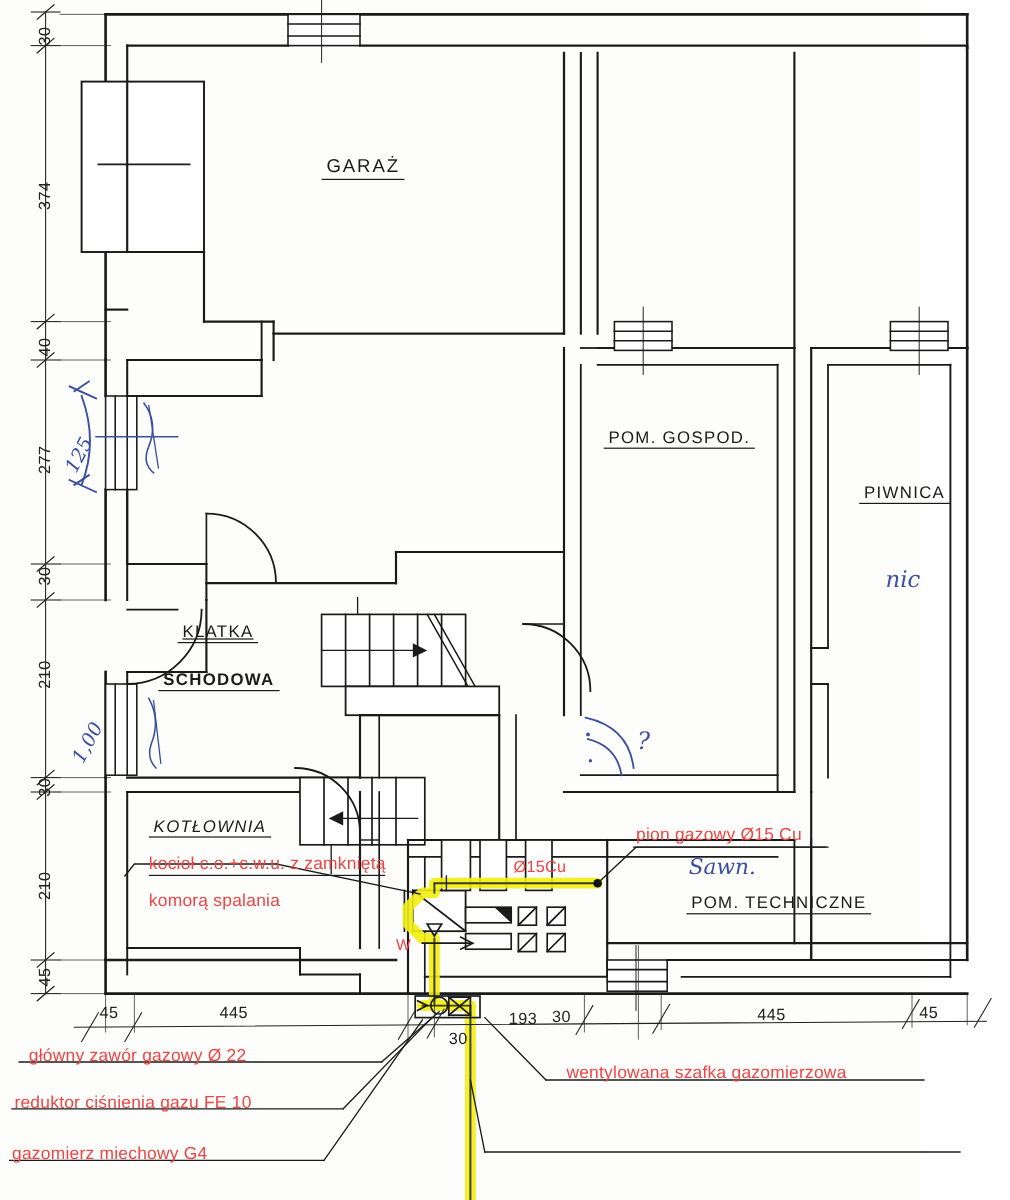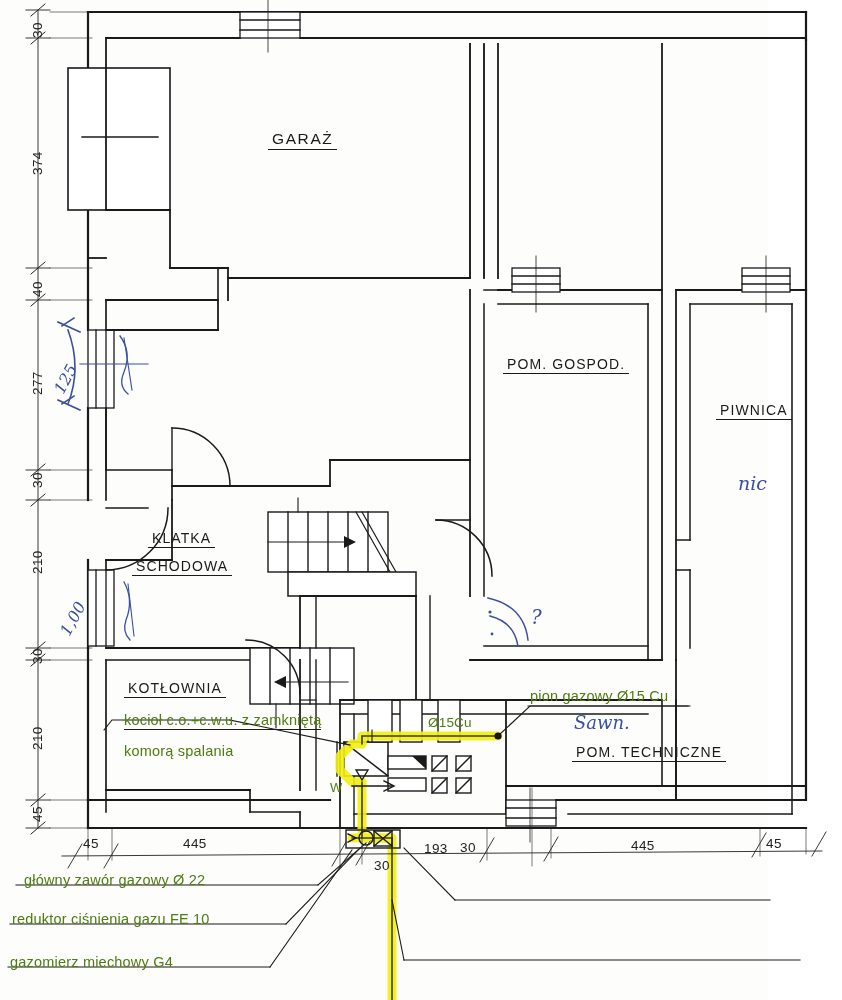--- a/index.html
+++ b/index.html
@@ -5,21 +5,21 @@
 <style>
   html,body{margin:0;padding:0;background:#ffffff;}
   body{width:842px;height:1000px;overflow:hidden;
        font-family:"Liberation Sans","DejaVu Sans",sans-serif;color:#111;}
   #sheet{position:relative;width:768px;height:1000px;background:#fdfdfc;}
   svg{display:block;}
   .lbl{position:absolute;white-space:nowrap;}
   .room{font-size:15.5px;letter-spacing:1.6px;color:#1a1a1a;
         border-bottom:1.6px solid #1a1a1a;padding:0 4px 1px 4px;}
   .room.small{font-size:14px;letter-spacing:1.1px;}
-  .note{font-size:14.5px;color:#4d7c0f;letter-spacing:.2px;}
+  .note{font-size:14.5px;color:#ef4444;letter-spacing:.2px;}
   .note.u{border-bottom:1.2px solid #1a1a1a;padding-bottom:1px;}
   .dim{font-size:13.5px;color:#222;letter-spacing:.4px;}
   .dimv{font-size:13.5px;color:#222;transform:rotate(-90deg);
         transform-origin:left top;letter-spacing:.4px;}
   .hand{color:#3b4fa0;font-family:"DejaVu Serif",serif;font-style:italic;}
   .hand.h1{font-size:17px;}
   .hand.h2{font-size:16px;}
   .handrot{transform:rotate(-62deg);transform-origin:left top;}
 </style>
 </head>
@@ -376,39 +376,40 @@
   </g>
 </svg>
 
 <div class="lbl room" style="left:268px;top:130px;">GARAŻ</div>
 
 
 <div class="lbl room small" style="left:503px;top:356px;">POM. GOSPOD.</div>
 
 <div class="lbl room small" style="left:716px;top:402px;">PIWNICA</div>
 
-<div class="lbl room small" style="left:148px;top:530px;">KLATKA</div>
-<div class="lbl room small" style="left:132px;top:558px;">SCHODOWA</div>
-
-<div class="lbl room small" style="left:124px;top:680px;">KOTŁOWNIA</div>
+<div class="lbl room small" style="left:148px;top:518px;text-decoration:underline;">KLATKA</div>
+<div class="lbl room small" style="left:132px;top:558px;font-weight:bold;">SCHODOWA</div>
+
+<div class="lbl room small" style="left:124px;top:680px;font-style:italic;">KOTŁOWNIA</div>
 
 <div class="lbl room small" style="left:572px;top:744px;">POM. TECHNICZNE</div>
 
 <div class="lbl note u" style="left:124px;top:712px;">kocioł c.o.+c.w.u. z zamkniętą</div>
 <div class="lbl note" style="left:124px;top:743px;">komorą spalania</div>
 
 <div class="lbl note" style="left:400px;top:715px;font-size:13.5px;padding-left:28px;">Ø15Cu</div>
 
 <div class="lbl note" style="left:530px;top:688px;">pion gazowy Ø15 Cu</div>
 
 <div class="lbl note" style="left:330px;top:780px;font-size:13px;">W</div>
 
 <div class="lbl note" style="left:24px;top:872px;">główny zawór gazowy Ø 22</div>
 <div class="lbl note" style="left:12px;top:911px;">reduktor ciśnienia gazu FE 10</div>
 <div class="lbl note" style="left:10px;top:954px;">gazomierz miechowy  G4</div>
+<div class="lbl note" style="left:472px;top:886px;">wentylowana szafka gazomierzowa</div>
 
 <div class="lbl dimv" style="left:30px;top:38px;">30</div>
 <div class="lbl dimv" style="left:30px;top:175px;">374</div>
 <div class="lbl dimv" style="left:30px;top:297px;">40</div>
 <div class="lbl dimv" style="left:30px;top:395px;">277</div>
 <div class="lbl dimv" style="left:30px;top:488px;">30</div>
 <div class="lbl dimv" style="left:30px;top:574px;">210</div>
 <div class="lbl dimv" style="left:30px;top:664px;">30</div>
 <div class="lbl dimv" style="left:30px;top:750px;">210</div>
 <div class="lbl dimv" style="left:30px;top:822px;">45</div>

